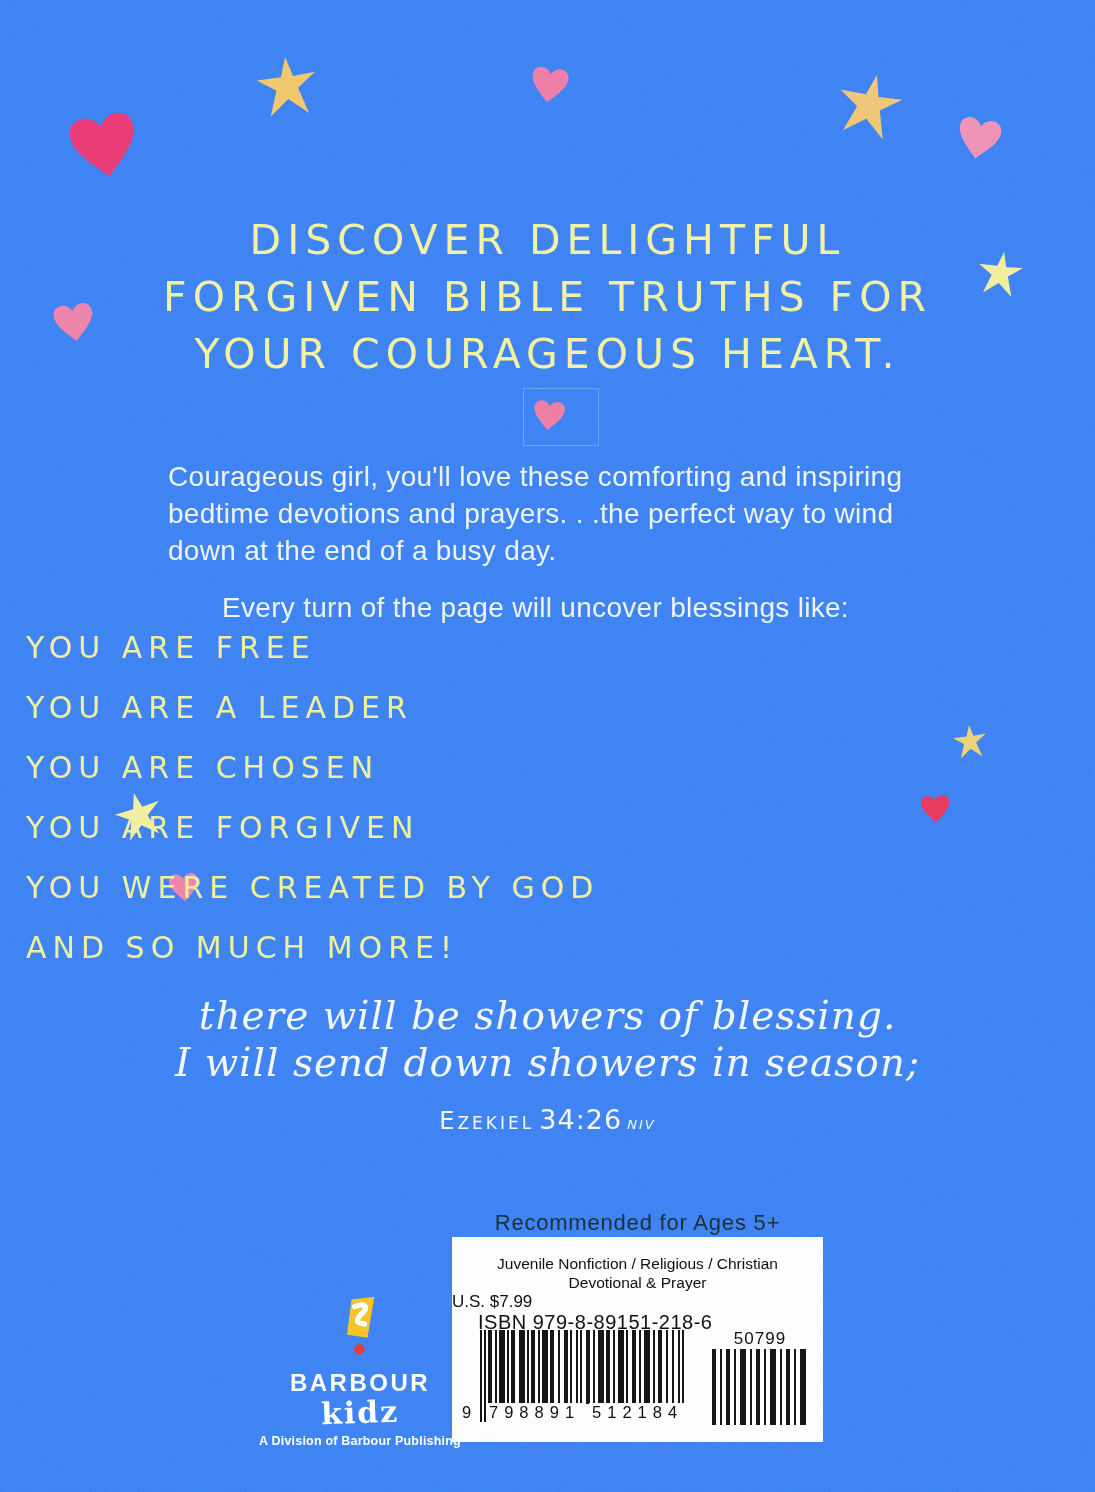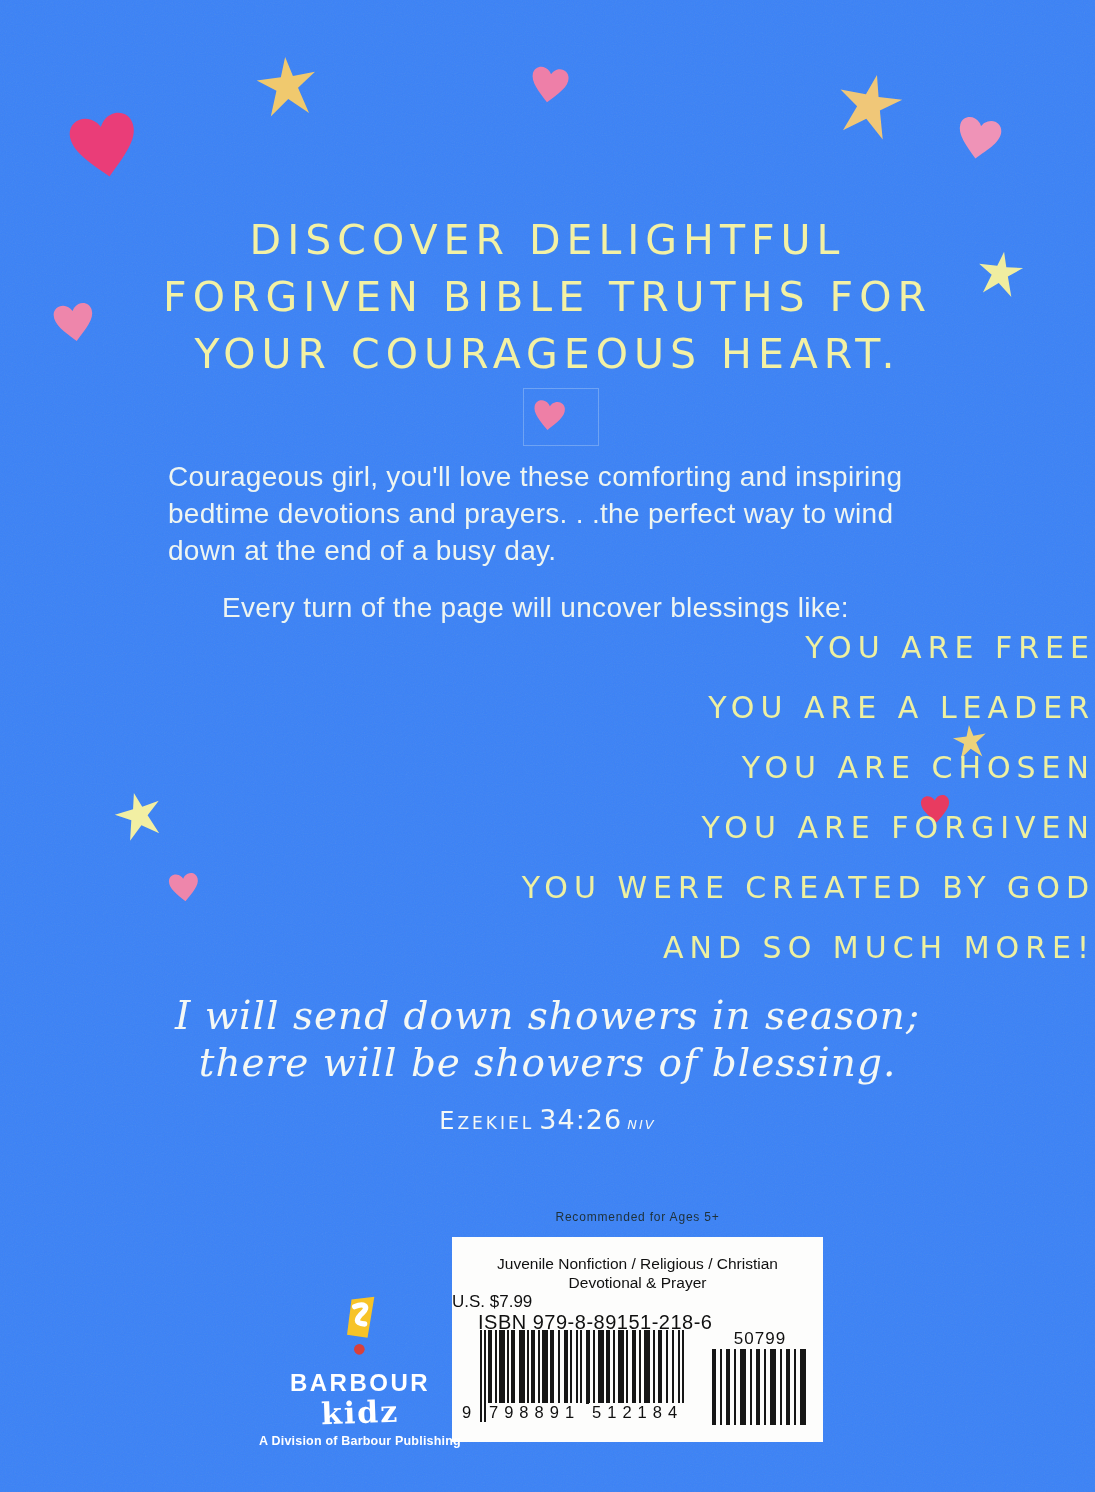--- a/index.html
+++ b/index.html
@@ -25,40 +25,40 @@
     font-size:41px;letter-spacing:6px;line-height:57px;font-weight:400;
   }
   
   .intro{
     position:absolute;left:168px;top:458px;width:800px;
     color:#eef5f1;font-size:28px;line-height:37px;letter-spacing:.3px;font-weight:400;
   }
   .intro .lead{margin-top:20px;text-indent:54px;}
   
   .blessings{
-    position:absolute;top:618px;left:0;right:0;text-align:right;
+    position:absolute;top:618px;left:0;right:0;text-align:left;
     color:#eef0a0;font-family:"DejaVu Sans", sans-serif;
-    font-size:30px;letter-spacing:6px;line-height:60px;
+    font-size:30px;letter-spacing:6px;line-height:60px;padding-left:26px;
   }
   
   .scripture{
     position:absolute;top:992px;left:0;right:0;text-align:center;color:#f4f8f5;
   }
   .scripture .line{
     font-family:"DejaVu Serif", serif;font-style:italic;
     font-size:39px;line-height:47px;letter-spacing:1px;
   }
   .scripture .ref{margin-top:18px;font-family:"DejaVu Sans", sans-serif;}
   .scripture .ref .book{font-size:24px;font-variant:small-caps;letter-spacing:3px;}
   .scripture .ref .verse{font-size:27px;letter-spacing:1px;}
   .scripture .ref .version{font-size:19px;font-variant:small-caps;letter-spacing:2px;font-style:italic;}
   
   .recommended{
     position:absolute;left:452px;top:1210px;width:371px;text-align:center;
-    color:#1e3038;font-size:12px;letter-spacing:.8px;
+    color:#1e3038;font-size:22px;letter-spacing:.8px;
   }
   .isbn-box{
     position:absolute;left:452px;top:1237px;width:371px;height:205px;
     background:#fdfdfc;color:#101010;
   }
   .isbn-box .cat{position:absolute;left:0;top:9px;width:100%;text-align:center;font-size:15.5px;line-height:19px;margin-top:8px;}
   .isbn-box .price{position:absolute;left:0;top:55px;width:100%;font-size:17px;}
   .isbn-box .isbn{position:absolute;left:26px;top:74px;font-size:20px;letter-spacing:.5px;}
   .ean{position:absolute;left:28px;top:93px;}
   .ean-digits{
@@ -159,22 +159,22 @@
   <section class="blessings">
     <div>YOU ARE FREE</div>
     <div>YOU ARE A LEADER</div>
     <div>YOU ARE CHOSEN</div>
     <div>YOU ARE FORGIVEN</div>
     <div>YOU WERE CREATED BY GOD</div>
     <div>AND SO MUCH MORE!</div>
   </section>
 
   <section class="scripture">
+    <div class="line">there will be showers of blessing.</div>
     <div class="line">I will send down showers in season;</div>
-    <div class="line">there will be showers of blessing.</div>
     <div class="ref">
       <span class="book">Ezekiel</span>
       <span class="verse">34:26</span>
       <span class="version">niv</span>
     </div>
   </section>
 
   <div class="recommended">Recommended for Ages 5+</div>
 
   <div class="isbn-box">

